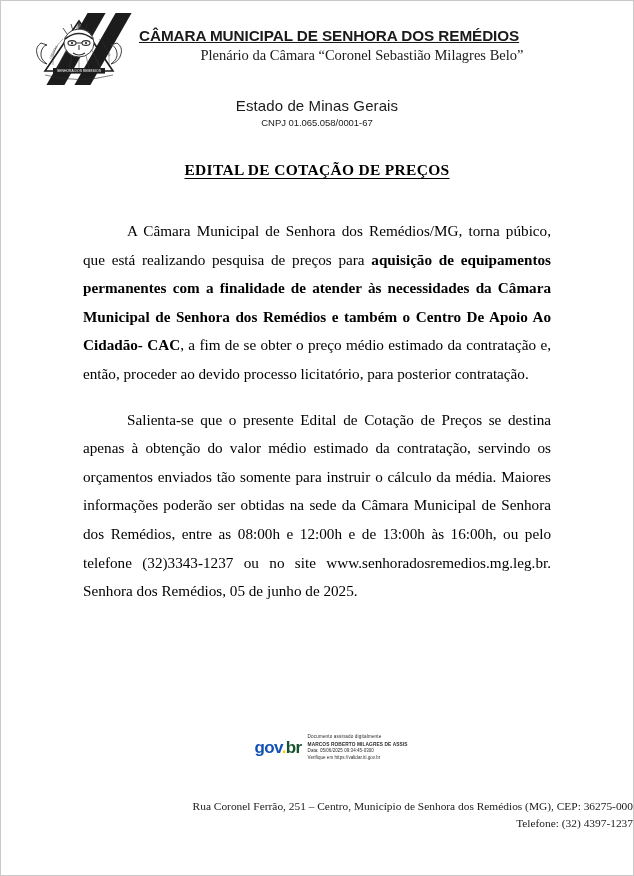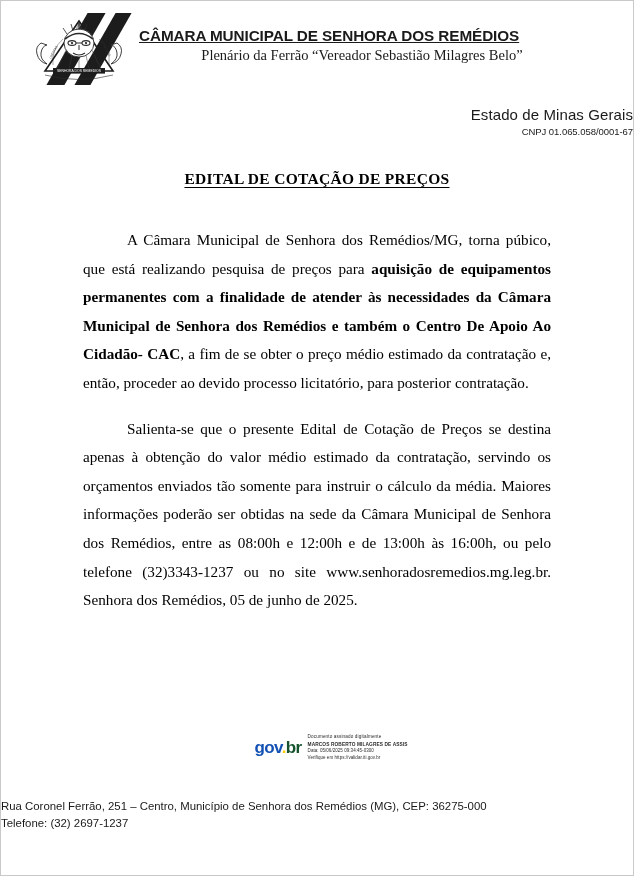--- a/index.html
+++ b/index.html
@@ -62,22 +62,22 @@
     line-height: 1.3;
     color: #1a1a1a;
     text-align: center;
     padding-right: 48px;
     padding-top: 1px;
     white-space: nowrap;
   }
 
   
   .state-block {
-    text-align: right;
-    margin-top: 31px;
+    text-align: center;
+    margin-top: 22px;
   }
   .state-name {
     font-family: "Liberation Sans", sans-serif;
     font-size: 15px;
     color: #1a1a1a;
     letter-spacing: 0.1px;
   }
   .state-cnpj {
     font-family: "Liberation Sans", sans-serif;
     font-size: 9.5px;
@@ -163,22 +163,22 @@
     font-size: 4.5px;
     letter-spacing: 0.05px;
   }
 
   
   .footer {
     position: absolute;
     left: 0;
     right: 0;
     top: 797px;
-    text-align: left;
-    font-family: Liberation Sans, sans-serif;
+    text-align: right;
+    font-family: Liberation Serif, serif;
     font-size: 11.4px;
     line-height: 1.45;
     color: #1a1a1a;
   }
 </style>
 </head>
 <body>
 
 <div class="page">
 
@@ -239,21 +239,21 @@
           <rect x="26" y="55" width="52" height="5.6" fill="#1c1c1c"></rect>
           <text x="52" y="59.4" text-anchor="middle" fill="#ffffff" font-family="Liberation Sans, sans-serif" font-size="3.4">SENHORA DOS REMEDIOS</text>
 
           <path d="M18,62 q34,9 68,0" fill="none" stroke="#2a2a2a" stroke-width="0.6"></path>
         </g>
       </svg>
     </div>
 
     <div class="header-text">
       <div class="org-name">CÂMARA MUNICIPAL DE SENHORA DOS REMÉDIOS</div>
-      <div class="org-sub">Plenário da Ferrão “Vereador Sebastião Milagres Belo”</div>
+      <div class="org-sub">Plenário da Câmara “Coronel Sebastião Milagres Belo”</div>
     </div>
   </div>
 
   <div class="state-block">
     <div class="state-name">Estado de Minas Gerais</div>
     <div class="state-cnpj">CNPJ 01.065.058/0001-67</div>
   </div>
 
   <div class="doc-title">EDITAL DE COTAÇÃO DE PREÇOS</div>
 
@@ -273,16 +273,16 @@
         <div class="sig-line1">Documento assinado digitalmente</div>
         <div class="sig-name">MARCOS ROBERTO MILAGRES DE ASSIS</div>
         <div class="sig-date">Data: 05/06/2025 09:34:45-0300</div>
         <div class="sig-verify">Verifique em https://validar.iti.gov.br</div>
       </span>
     </div>
   </div>
 
   <div class="footer">
     <div>Rua Coronel Ferrão, 251 – Centro, Município de Senhora dos Remédios (MG), CEP: 36275-000</div>
-    <div>Telefone: (32) 2697-1237</div>
+    <div>Telefone: (32) 4397-1237</div>
   </div>
 
 </div>
 
 </body></html>

